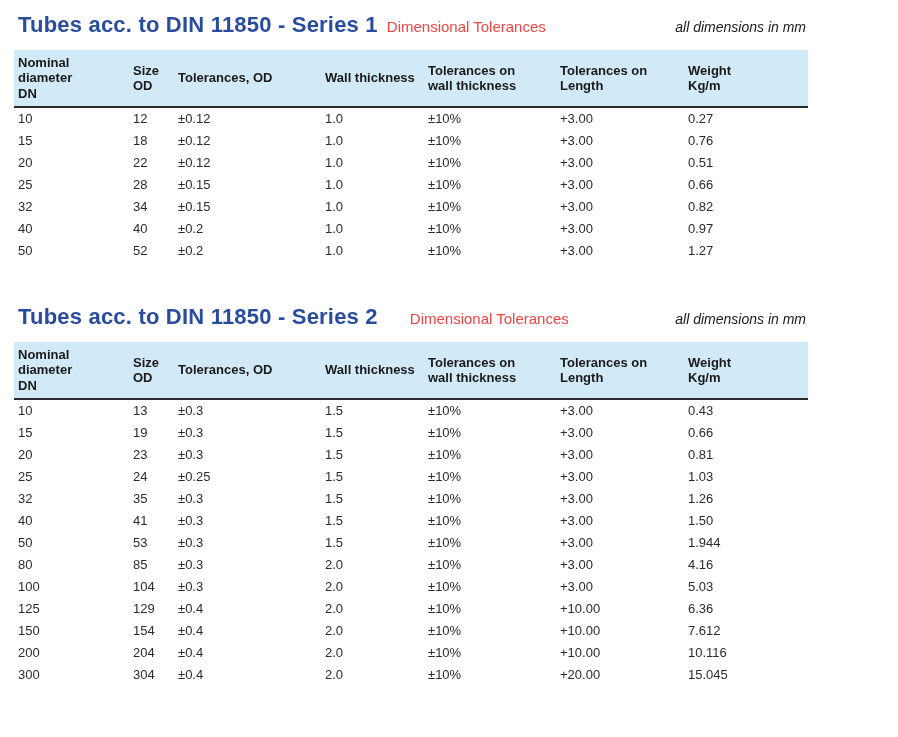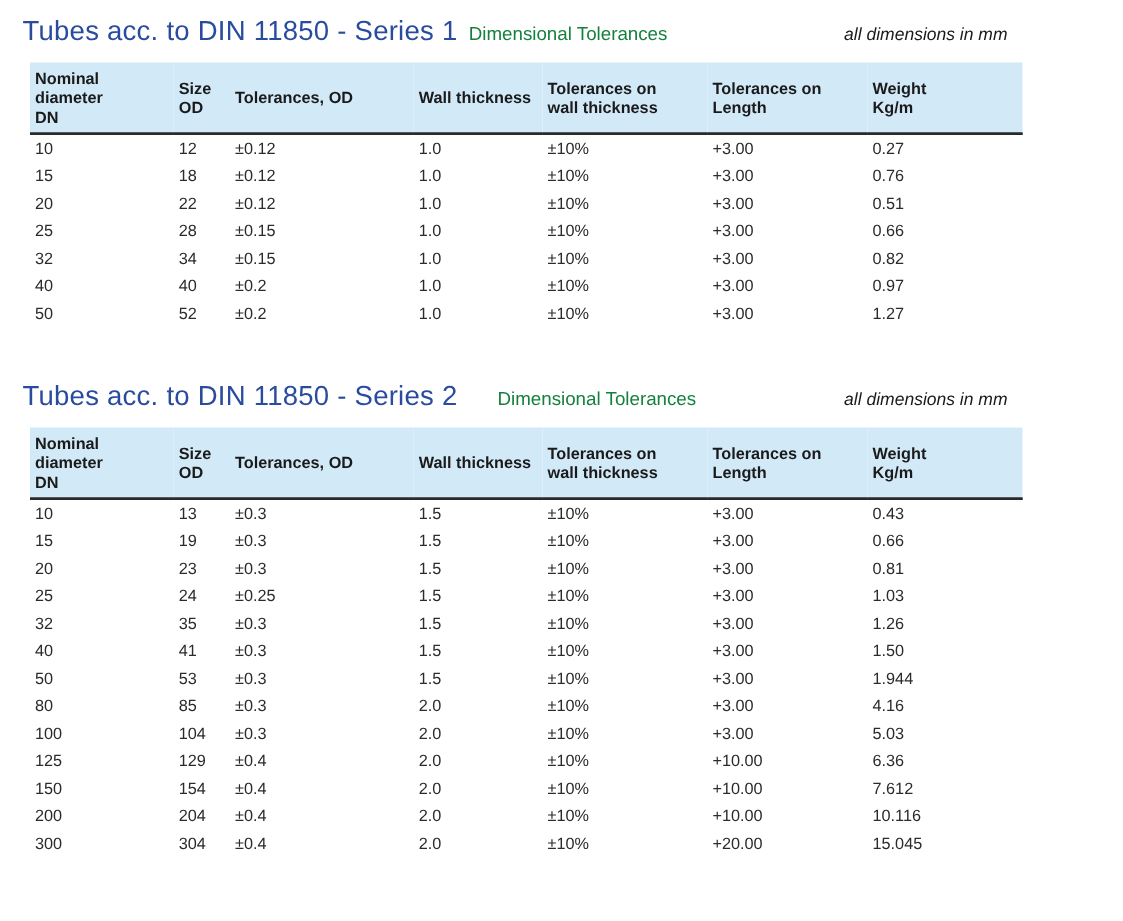--- a/index.html
+++ b/index.html
@@ -20,47 +20,47 @@
     margin-top: 42px;
   }
   .title-row {
     display: flex;
     align-items: baseline;
     margin-left: 18px;
     width: 788px;
   }
   .section-title {
     font-size: 22px;
-    font-weight: normal;
+    font-weight: bold;
     color: #2a4c9e;
     margin: 0;
     letter-spacing: 0.2px;
     white-space: nowrap;
   }
   .section-subtitle {
     font-size: 15px;
-    color: #15803d;
+    color: #ef4444;
     margin-left: 9px;
     white-space: nowrap;
   }
   .section-2 .section-subtitle {
     margin-left: 32px;
   }
   .unit-note {
     font-size: 14px;
     color: #1a1a1a;
     margin-left: auto;
     white-space: nowrap;
     font-style: italic;
   }
   table.spec-table {
     border-collapse: collapse;
     table-layout: fixed;
     width: 794px;
-    margin-left: 24px;
+    margin-left: 14px;
     margin-top: 12px;
   }
   table.spec-table thead th {
     background: #d2e9f7;
     text-align: left;
     vertical-align: middle;
     font-size: 13px;
     font-weight: bold;
     color: #1a1a1a;
     line-height: 1.18;

